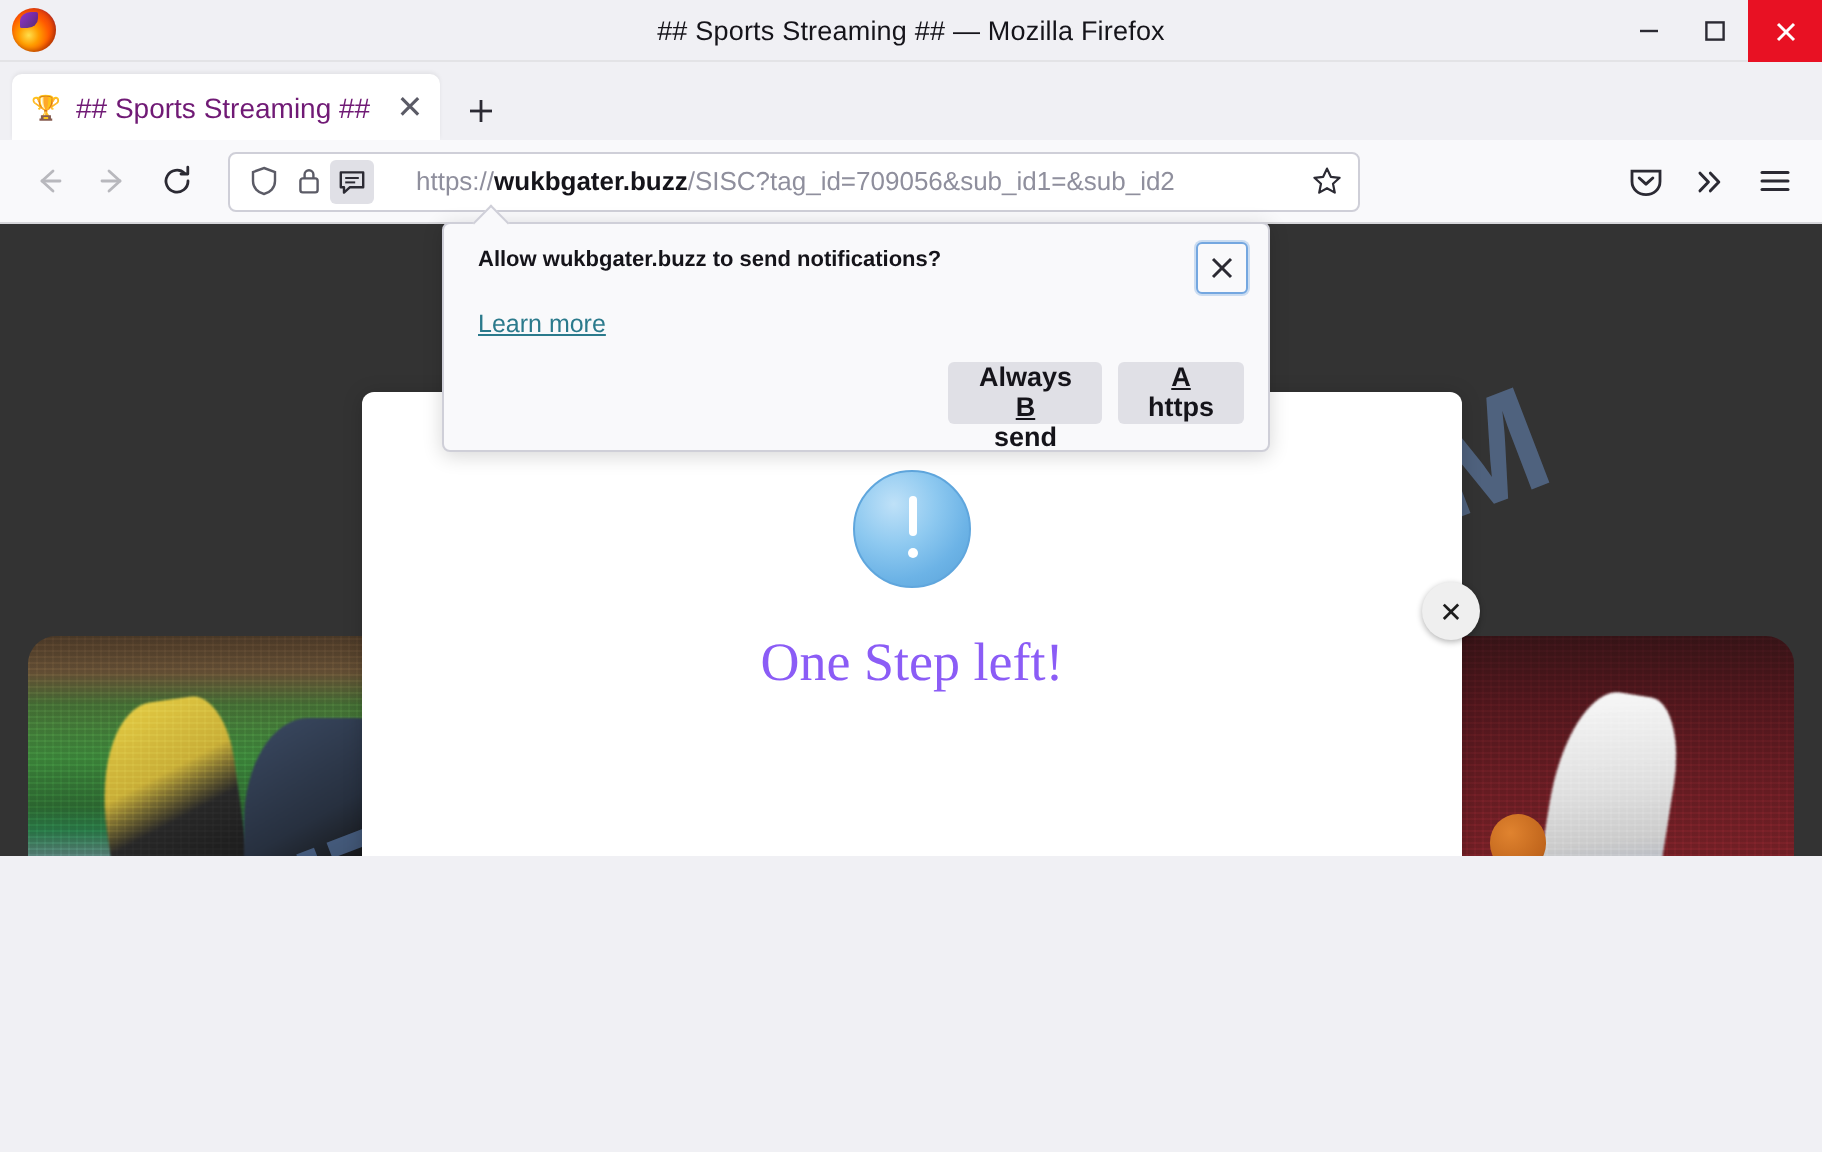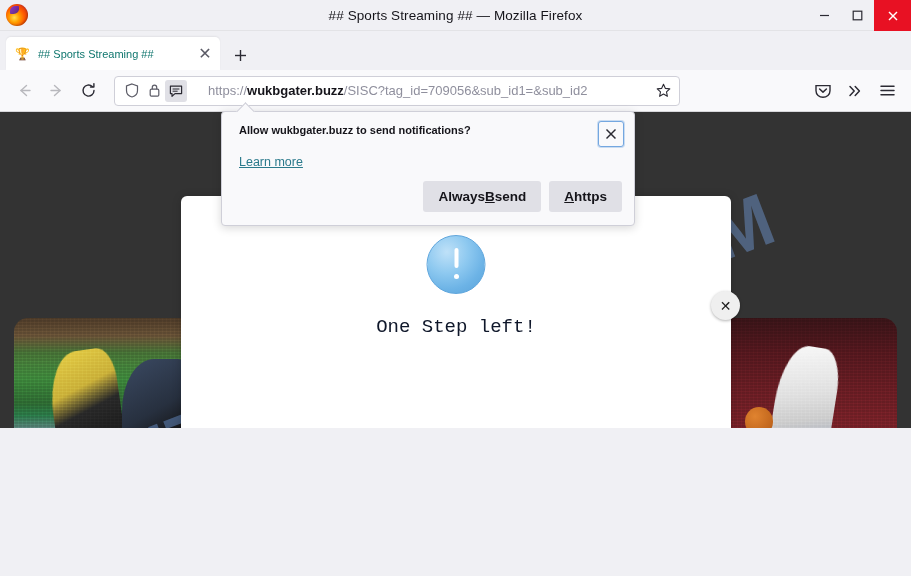--- a/index.html
+++ b/index.html
@@ -82,21 +82,21 @@
     box-shadow: 0 -1px 2px rgba(0,0,0,.06);
   }
   .tab-favicon {
     width: 16px; height: 16px;
     font-size: 12px; line-height: 16px;
     text-align: center;
     flex: 0 0 16px;
     margin-right: 7px;
   }
   .tab-title {
-    font-size: 11px; color: #0f766e;
+    font-size: 14px; color: #701a75;
     white-space: nowrap; overflow: hidden;
     flex: 1 1 auto;
   }
   .tab-close {
     flex: 0 0 14px; width: 14px; height: 14px;
     display: flex; align-items: center; justify-content: center;
     color: #5b5b66;
     margin-left: -8px;
   }
   .newtab {
@@ -343,23 +343,23 @@
     position: absolute;
     left: 50%; transform: translateX(-50%);
     top: 38px;
     width: 5px; height: 5px;
     border-radius: 50%;
     background: #ffffff;
   }
   .modal-title {
     position: absolute; left: 0; right: 0;
     top: 120px;
-    font-size: 19px; font-weight: 400;
-    color: #0f172a;
-    font-family: Liberation Mono, monospace;
+    font-size: 27px; font-weight: 400;
+    color: #8b5cf6;
+    font-family: Liberation Serif, serif;
   }
   .modal-sub {
     position: absolute; left: 0; right: 0;
     top: 163px;
     font-size: 19px; color: #1a1a1a;
     font-family: "Liberation Sans", sans-serif;
   }
   .modal-close {
     position: absolute;
     left: 711px; top: 179px;
@@ -424,22 +424,23 @@
   }
   .notif-btn {
     height: 31px;
     padding: 0 15px;
     background: #e0e0e6;
     border: none;
     border-radius: 3px;
     font-size: 13.5px; font-weight: 700;
     color: #15141a;
     font-family: "Liberation Sans", sans-serif;
-    display: flex; align-items: center; justify-content: center;
+    display: flex; align-items: center; 
     white-space: nowrap;
+    flex-direction: column;
   }
   .notif-btn u { text-decoration: underline; }
 </style>
 </head>
 <body>
 
 <div class="window">
 
   <div class="titlebar">
     <div class="ff-logo"></div>

